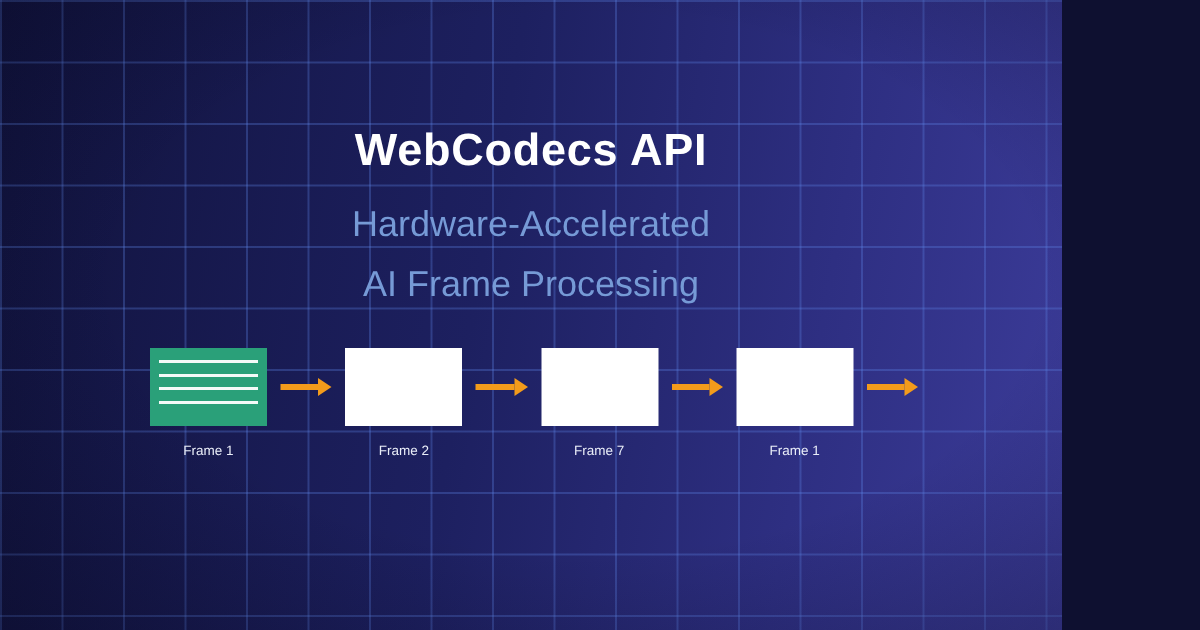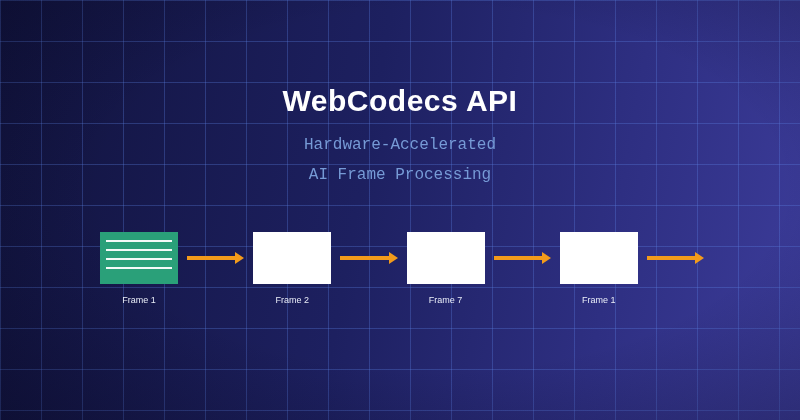--- a/index.html
+++ b/index.html
@@ -1,19 +1,19 @@
 <!DOCTYPE html>
 <html><head>
 <meta charset="utf-8">
 <style>
   * { margin: 0; padding: 0; box-sizing: border-box; }
   html, body { background: #0e1030; }
   .canvas {
     position: relative;
-    width: 800px;
+    width: 708px;
     height: 420px;
     overflow: hidden;
     font-family: "Liberation Sans", sans-serif;
     background-image:
       radial-gradient(ellipse at 55% 45%, rgba(0,0,0,0) 55%, rgba(5,5,25,0.35) 100%),
       linear-gradient(rgba(95,135,235,0.30) 1px, rgba(0,0,0,0) 1px),
       linear-gradient(90deg, rgba(95,135,235,0.30) 1px, rgba(0,0,0,0) 1px),
       linear-gradient(100deg, #11133d 0%, #1d2060 45%, #2e2f82 75%, #3c3c9a 100%);
     background-size: 100% 100%, 41px 41px, 41px 41px, 100% 100%;
   }
@@ -27,24 +27,23 @@
   }
   .title {
     color: #ffffff;
     font-size: 30px;
     font-weight: bold;
     letter-spacing: 0.5px;
     margin-bottom: 18px;
   }
   .sub {
     color: #769ad6;
-    font-size: 16px;
+    font-size: 24px;
     margin-top: 12px;
     font-weight: 400;
-    font-family: Liberation Mono, monospace;
   }
 
   .pipeline {
     position: absolute;
     top: 232px;
     left: 100px;
     right: 87px;
     display: flex;
     align-items: flex-start;
   }

